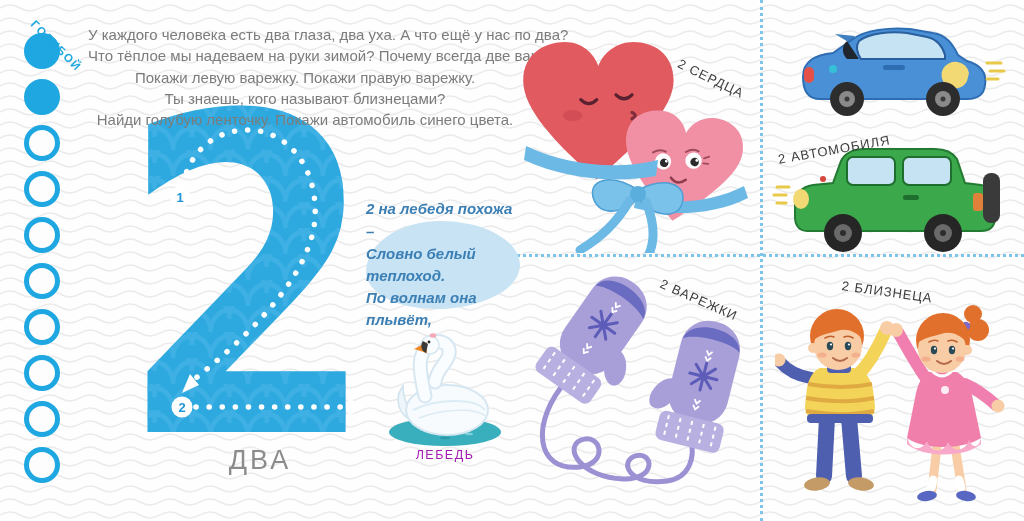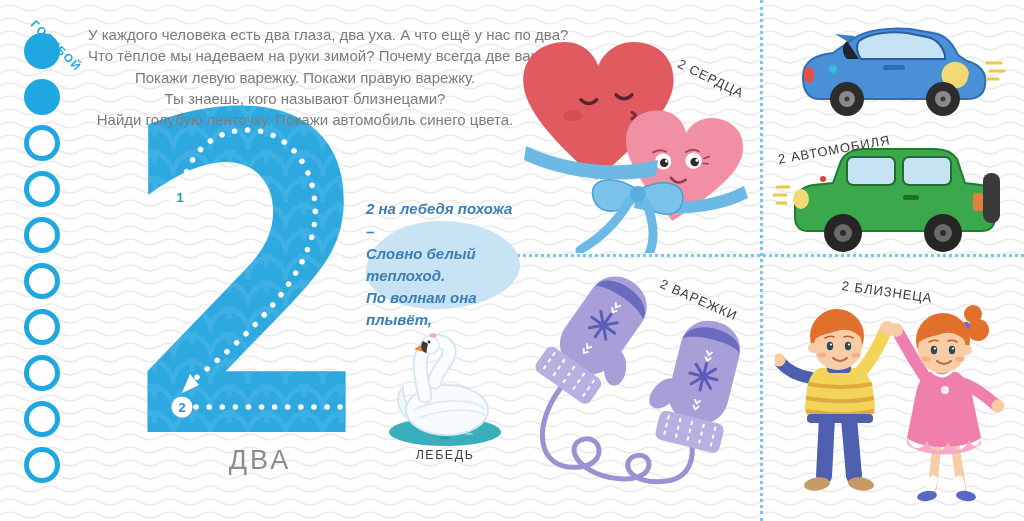--- a/index.html
+++ b/index.html
@@ -20,21 +20,21 @@
   
   .num-svg{left:118px;top:98px;z-index:1;}
   .num-word{left:180px;top:445px;width:160px;text-align:center;font-size:27px;font-weight:normal;
       color:#8c8c8c;letter-spacing:3px;z-index:2;}
   
   .poem{left:366px;top:221px;width:154px;height:88px;background:#c8e3f3;
       border-radius:48% 52% 55% 45% / 58% 50% 50% 42%;z-index:2;
       display:flex;align-items:center;justify-content:center;}
   .poem-inner{font-size:15px;font-style:italic;color:#3b7fb5;line-height:1.48;font-weight:bold;}
   
-  .caption{color:#404040;font-size:12.5px;letter-spacing:1.5px;z-index:3;white-space:nowrap;}
+  .caption{color:#a21caf;font-size:12.5px;letter-spacing:1.5px;z-index:3;white-space:nowrap;}
   .swan-caption{left:383px;top:448px;width:124px;text-align:center;}
   .tilt-label{color:#3d3d3d;font-size:13px;letter-spacing:1px;z-index:3;white-space:nowrap;}
   .lbl-hearts{left:682px;top:56px;transform:rotate(26deg);transform-origin:0 0;}
   .lbl-cars{left:777px;top:152px;transform:rotate(-10deg);transform-origin:0 0;}
   .lbl-mittens{left:664px;top:276px;transform:rotate(24deg);transform-origin:0 0;}
   .lbl-twins{left:843px;top:278px;transform:rotate(8deg);transform-origin:0 0;}
   
   .sep-h{left:512px;top:254px;width:512px;height:0;border-top:3px dotted #7cc5e8;z-index:1;}
   .sep-v{left:760px;top:0;height:521px;width:0;border-left:3px dotted #7cc5e8;z-index:1;}
   .ill{z-index:2;}

